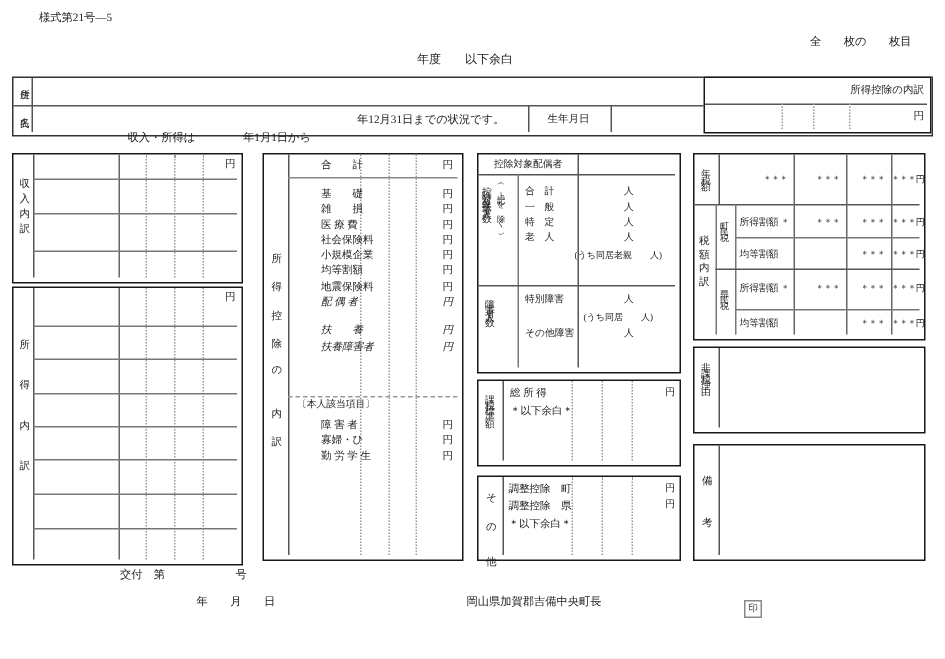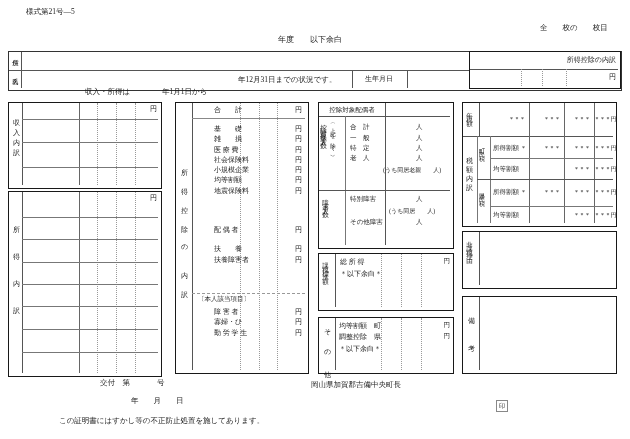--- a/index.html
+++ b/index.html
@@ -116,21 +116,21 @@
           </div>
         <div class="crow">
             <span>均等割額</span>
             <span class="yen">円</span>
           </div>
         <div class="crow">
             <span>地震保険料</span>
             <span class="yen">円</span>
           </div>
       </div>
-      <div style="margin-top:29px;">
+      <div style="font-style:italic;">
         <div class="crow">
             <span>配 偶 者</span>
             <span class="yen">円</span>
           </div>
         <div class="crow" style="margin-top:9px;">
             <span>扶　　養</span>
             <span class="yen">円</span>
           </div>
         <div class="crow">
             <span>扶養障害者</span>
@@ -191,21 +191,21 @@
     <span class="rl yen" style="right:3px;top:3px;">円</span>
     <span class="rl" style="left:21px;top:15px;font-size:7px;">＊以下余白＊</span>
   </div>
 
   <div class="box" style="left:318px;top:317px;width:134px;height:55px;">
     <div class="vt" style="left:4px;top:5px;letter-spacing:13px;">その他</div>
     <i class="vl" style="left:16px;top:0;height:52px;border-color:#555;"></i>
     <i class="vd" style="left:62px;top:0;height:52px;"></i>
     <i class="vd" style="left:82px;top:0;height:52px;"></i>
     <i class="vd" style="left:102px;top:0;height:52px;"></i>
-    <span class="rl" style="left:20px;top:3px;font-size:7px;">均等割額　町</span>
+    <span class="rl" style="left:20px;top:3px;font-size:7px;">調整控除　町</span>
     <span class="rl yen" style="right:3px;top:3px;">円</span>
     <span class="rl" style="left:20px;top:14px;font-size:7px;">調整控除　県</span>
     <span class="rl yen" style="right:3px;top:14px;">円</span>
     <span class="rl" style="left:20px;top:26px;font-size:7px;">＊以下余白＊</span>
   </div>
 
   <div class="box" style="left:462px;top:102px;width:153px;height:123px;">
     <div class="vt" style="left:3px;top:4px;font-size:6.5px;letter-spacing:4px;">年税額</div>
     <i class="vl" style="left:16px;top:0;height:33px;border-color:#555;"></i>
     <i class="hl" style="left:0;top:33px;width:150px;border-color:#555;"></i>
@@ -245,20 +245,19 @@
   <div class="box" style="left:462px;top:231px;width:153px;height:56px;">
     <div class="vt" style="left:3px;top:4px;font-size:6.5px;letter-spacing:4px;">非課税理由</div>
     <i class="vl" style="left:16px;top:0;height:53px;border-color:#555;"></i>
   </div>
 
   <div class="box" style="left:462px;top:296px;width:153px;height:76px;">
     <div class="vt" style="left:4px;top:14px;letter-spacing:28px;">備考</div>
     <i class="vl" style="left:16px;top:0;height:73px;border-color:#555;"></i>
   </div>
 
-  <div class="t" style="left:100px;top:379px;">交付　第</div>
+  <div class="t" style="left:80px;top:379px;">交付　第</div>
   <div class="t" style="left:157px;top:379px;">号</div>
   <div class="t" style="left:131px;top:397px;">年　　月　　日</div>
-  <div class="t" style="left:311px;top:381px;">岡山県加賀郡吉備中央町長</div>
+  <div class="t" style="left:311px;top:397px;">岡山県加賀郡吉備中央町長</div>
   <div class="t" style="left:496px;top:400px;width:10px;height:10px;border:1px solid #888;color:#444;font-size:6.5px;line-height:10px;text-align:center;">印</div>
-  <div class="t" style="left:59px;top:417px;">この証明書にはすかし等の不正防止処置を施してあります。</div>
 
 </div>
 
 </body></html>

